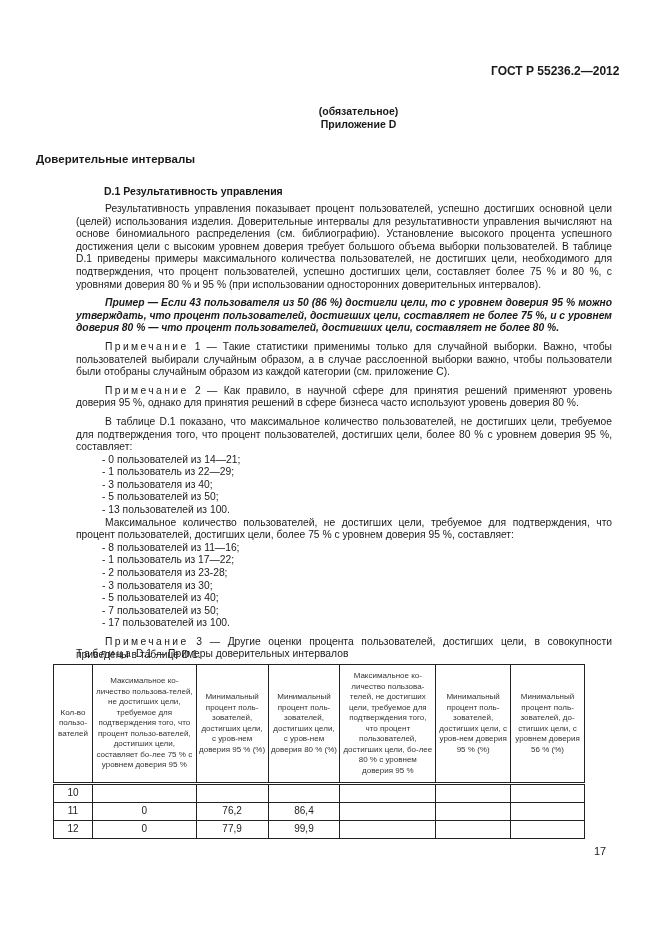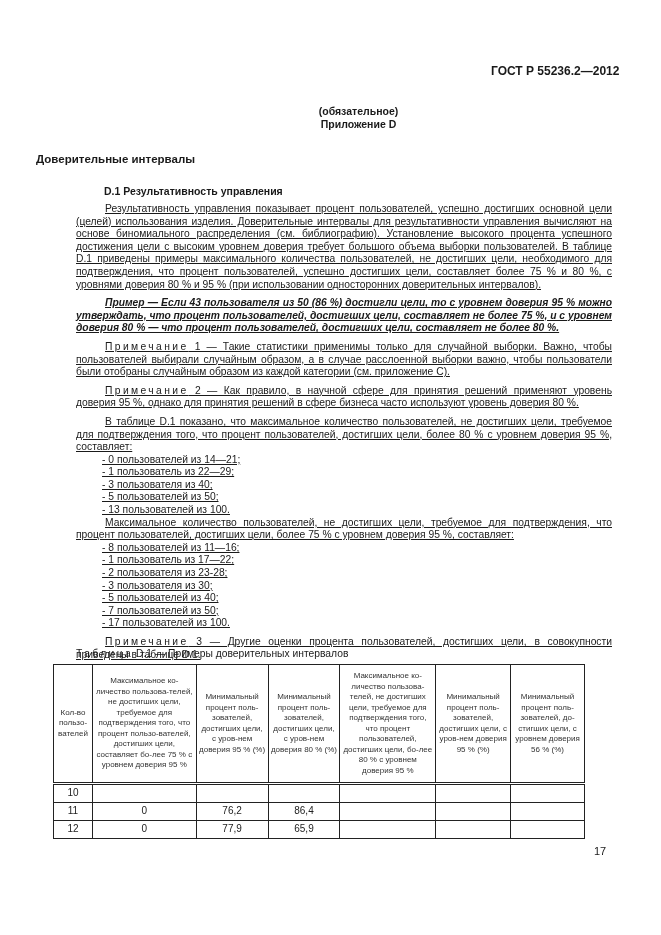--- a/index.html
+++ b/index.html
@@ -3,21 +3,21 @@
 <meta charset="utf-8">
 <style>
   html, body { margin:0; padding:0; background:#ffffff; }
   body { width:661px; height:935px; position:relative; overflow:hidden;
          font-family:"Liberation Sans", sans-serif; color:#1a1a1a; }
   .abs { position:absolute;padding-left:28px; }
   .doc-id { left:463px; top:64px; font-weight:bold; font-size:12px; letter-spacing:0; }
   .annex { left:0; width:661px; top:105px; text-align:center; font-weight:bold; font-size:10.5px; line-height:13px; }
   .title { left:8px; width:661px; top:153px; text-align:left; font-weight:bold; font-size:11.5px; }
   .sec { left:76px; top:185px; font-weight:bold; font-size:10.5px; }
-  .body { left:48px; width:536px; font-size:10.3px; line-height:12.6px; text-align:justify;text-decoration:underline; }
+  .body { left:48px; width:536px; font-size:10.3px; line-height:12.6px; text-align:justify; }
   .body p { margin:0; text-indent:29px; }
   .body .it { font-weight:bold; font-style:italic; }
   .sp { letter-spacing:2.4px; }
   .list { margin:0; padding:0; list-style:none; }
   .list li { padding-left:26px; }
   .caption { left:48px; top:648px; font-size:10.3px; }
   table.t { position:absolute; left:53px; top:664px; width:532px; border-collapse:collapse; font-size:8px; }
   table.t td, table.t th { border:1px solid #222; text-align:center; vertical-align:middle; font-weight:normal; padding:1px 2px; line-height:10.5px; color:#333; }
   table.t thead th { height:115px; border-bottom:3px double #222; }
   table.t tbody td { height:15px; font-size:10px; color:#222; }
@@ -102,21 +102,21 @@
       <td>76,2</td>
       <td>86,4</td>
       <td></td>
       <td></td>
       <td></td>
     </tr>
     <tr>
       <td>12</td>
       <td>0</td>
       <td>77,9</td>
-      <td>65,9</td>
+      <td>99,9</td>
       <td></td>
       <td></td>
       <td></td>
     </tr>
   </tbody>
 </table>
 
 <div class="abs pnum">17</div>
 
 </body></html>

